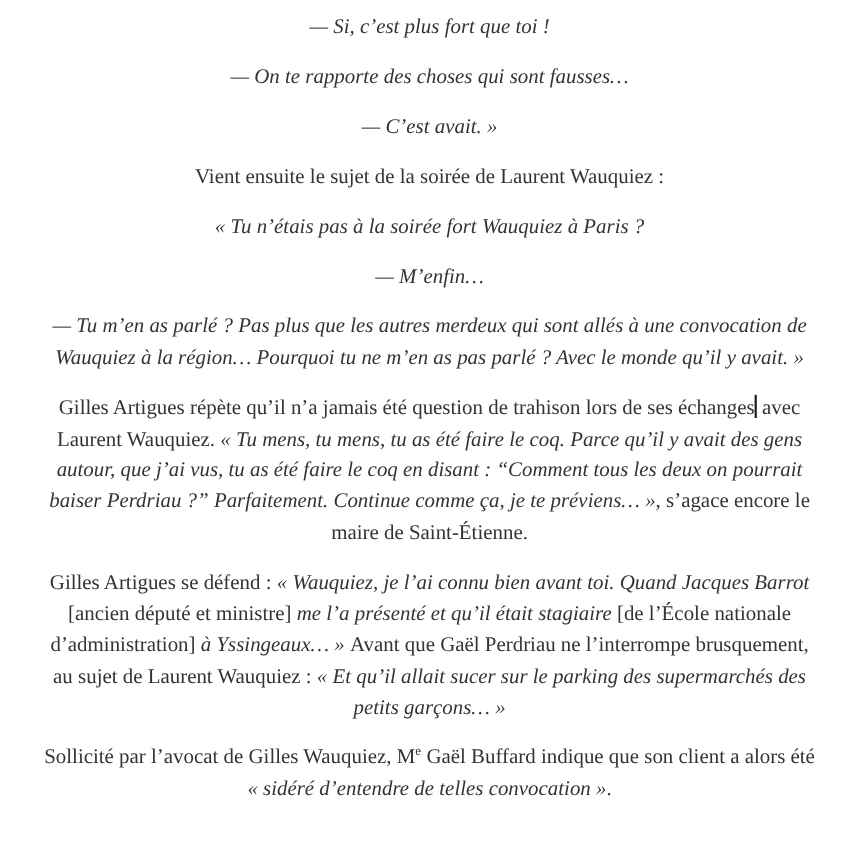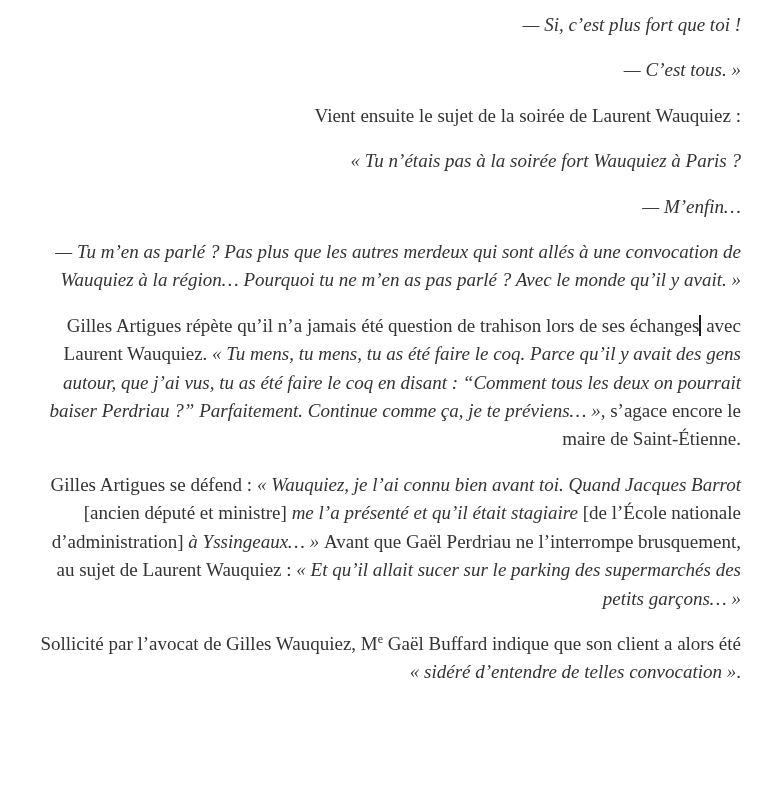--- a/index.html
+++ b/index.html
@@ -16,21 +16,21 @@
   }
   .article {
     padding: 11px 30px 0 40px;
     width: 701px;
     box-sizing: content-box;
   }
   p.para {
     margin: 0 0 17px 0;
     font-size: 19px;
     line-height: 28.4px;
-    text-align: right;
+    text-align: center;
   }
   .seg-italic  { font-style: italic; }
   .seg-regular { font-style: normal; }
   .seg-sup {
     font-style: normal;
     font-size: 12px;
     vertical-align: super;
     line-height: 0;
   }
   .text-caret {
@@ -40,21 +40,22 @@
     background: #1a1a1a;
     vertical-align: -4px;
   }
 </style>
 </head>
 <body>
 
 <main class="page">
   <article class="article" id="article-body">
       <p class="para"><span class="seg-italic">— Si, c’est plus fort que toi !</span></p>
-      <p class="para"><span class="seg-italic">— C’est tous. »</span></p>
+      <p class="para"><span class="seg-italic">— On te rapporte des choses qui sont fausses…</span></p>
+      <p class="para"><span class="seg-italic">— C’est avait. »</span></p>
       <p class="para"><span class="seg-regular">Vient ensuite le sujet de la soirée de Laurent Wauquiez :</span></p>
       <p class="para"><span class="seg-italic">« Tu n’étais pas à la soirée fort Wauquiez à Paris ?</span></p>
       <p class="para"><span class="seg-italic">— M’enfin…</span></p>
       <p class="para"><span class="seg-italic">— Tu m’en as parlé ? Pas plus que les autres merdeux qui sont allés à une convocation de Wauquiez à la région… Pourquoi tu ne m’en as pas parlé ? Avec le monde qu’il y avait. »</span></p>
       <p class="para"><span class="seg-regular">Gilles Artigues répète qu’il n’a jamais été question de trahison lors de ses échanges</span><span class="text-caret"></span><span class="seg-regular"> avec Laurent Wauquiez. </span><span class="seg-italic">« Tu mens, tu mens, tu as été faire le coq. Parce qu’il y avait des gens autour, que j’ai vus, tu as été faire le coq en disant : “Comment tous les deux on pourrait baiser Perdriau ?” Parfaitement. Continue comme ça, je te préviens… »</span><span class="seg-regular">, s’agace encore le maire de Saint-Étienne.</span></p>
       <p class="para"><span class="seg-regular">Gilles Artigues se défend : </span><span class="seg-italic">« Wauquiez, je l’ai connu bien avant toi. Quand Jacques Barrot </span><span class="seg-regular">[ancien député et ministre] </span><span class="seg-italic">me l’a présenté et qu’il était stagiaire </span><span class="seg-regular">[de l’École nationale d’administration] </span><span class="seg-italic">à Yssingeaux… » </span><span class="seg-regular">Avant que Gaël Perdriau ne l’interrompe brusquement, au sujet de Laurent Wauquiez : </span><span class="seg-italic">« Et qu’il allait sucer sur le parking des supermarchés des petits garçons… »</span></p>
       <p class="para"><span class="seg-regular">Sollicité par l’avocat de Gilles Wauquiez, M</span><span class="seg-sup">e</span><span class="seg-regular"> Gaël Buffard indique que son client a alors été </span><span class="seg-italic">« sidéré d’entendre de telles convocation »</span><span class="seg-regular">.</span></p>
     </article>
 </main>
 

